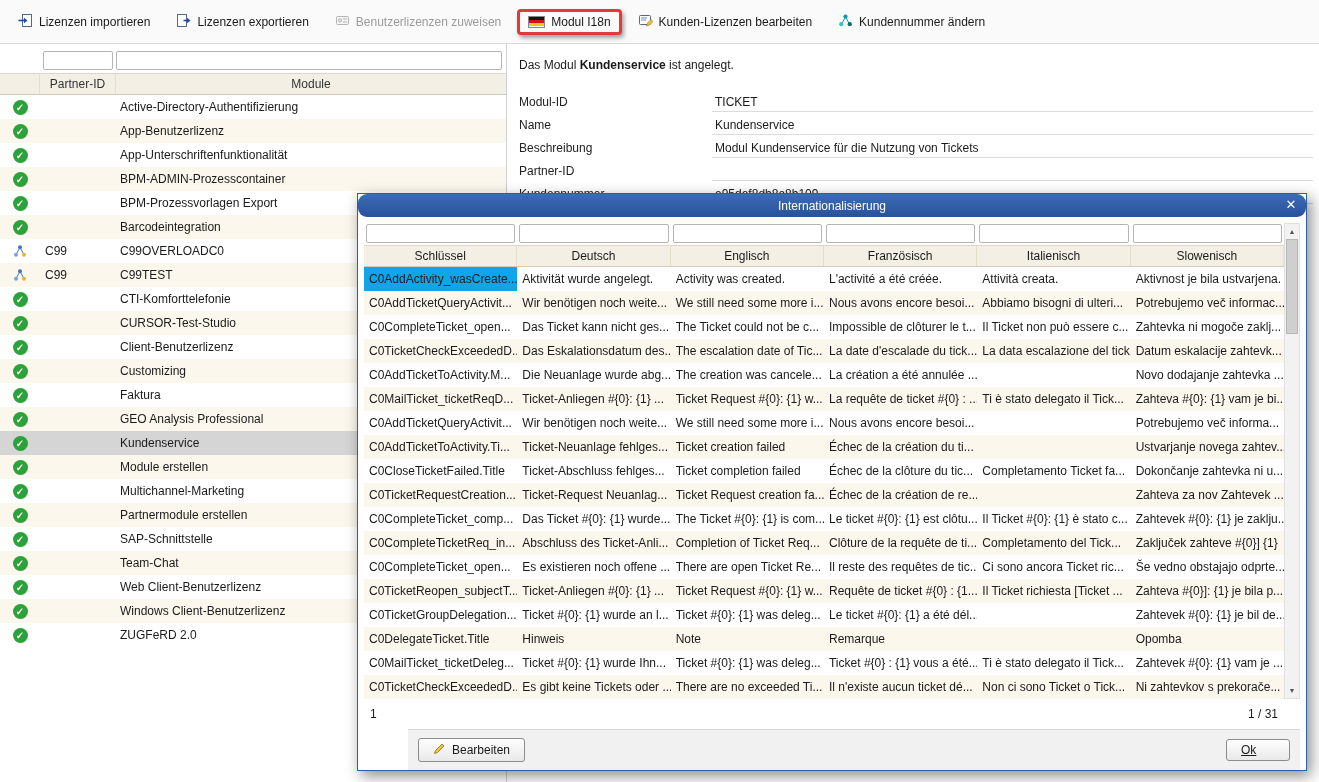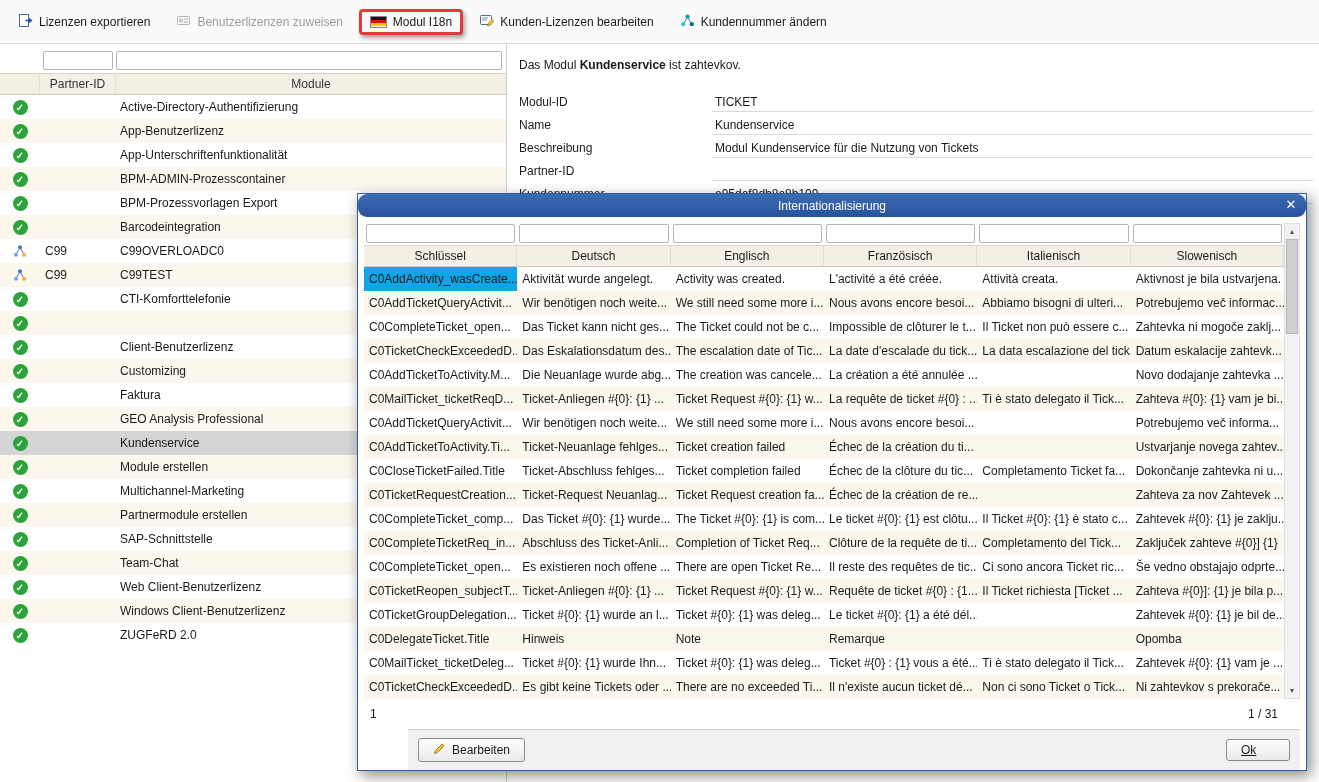--- a/index.html
+++ b/index.html
@@ -108,20 +108,30 @@
   }
   .btn-ok { min-width: 64px; justify-content: flex-start; }
   .btn-ok .lbl { text-decoration: underline; }
 </style>
 </head>
 <body>
 
 <div class="app">
 
   <div class="toolbar">
+    <button class="tb-btn">
+      <span class="icon">
+        <svg width="15" height="15" viewBox="0 0 15 15">
+            <rect x="4.5" y="1.5" width="9" height="12" fill="#fff" stroke="#56688a"></rect>
+            <path d="M0.5 7.5h6" stroke="#1d4f9e" stroke-width="1.6"></path>
+            <path d="M6 4.8L9.5 7.5 6 10.2z" fill="#1d4f9e"></path>
+          </svg>
+      </span>
+      <span>Lizenzen importieren</span>
+    </button>
     <button class="tb-btn">
       <span class="icon">
         <svg width="15" height="15" viewBox="0 0 15 15">
             <rect x="1.5" y="1.5" width="9" height="12" fill="#fff" stroke="#56688a"></rect>
             <path d="M7.5 7.5h5.5" stroke="#1d4f9e" stroke-width="1.6"></path>
             <path d="M11 4.8l3.5 2.7L11 10.2z" fill="#1d4f9e"></path>
           </svg>
       </span>
       <span>Lizenzen exportieren</span>
     </button>
@@ -255,20 +265,21 @@
               <span class="check-icon">✓</span>
             </div>
             <div class="mcell mc-partner"></div>
             <div class="mcell mc-module">CTI-Komforttelefonie</div>
           </div>
           <div class="mrow">
             <div class="mcell mc-status">
               <span class="check-icon">✓</span>
             </div>
             <div class="mcell mc-partner"></div>
+            <div class="mcell mc-module">CURSOR-Test-Studio</div>
           </div>
           <div class="mrow">
             <div class="mcell mc-status">
               <span class="check-icon">✓</span>
             </div>
             <div class="mcell mc-partner"></div>
             <div class="mcell mc-module">Client-Benutzerlizenz</div>
           </div>
           <div class="mrow">
             <div class="mcell mc-status">
@@ -352,21 +363,21 @@
               <span class="check-icon">✓</span>
             </div>
             <div class="mcell mc-partner"></div>
             <div class="mcell mc-module">ZUGFeRD 2.0</div>
           </div>
         </div>
     </div>
 
     <div class="right">
       <div class="status-line">
-        <span>Das Modul </span><b>Kundenservice</b><span> ist zahtevkov.</span>
+        <span>Das Modul </span><b>Kundenservice</b><span> ist angelegt.</span>
       </div>
       <div id="detail-fields">
           <div class="frow">
             <div class="flabel">Modul-ID</div>
             <div class="fvalue">TICKET</div>
           </div>
           <div class="frow">
             <div class="flabel">Name</div>
             <div class="fvalue">Kundenservice</div>
           </div>

